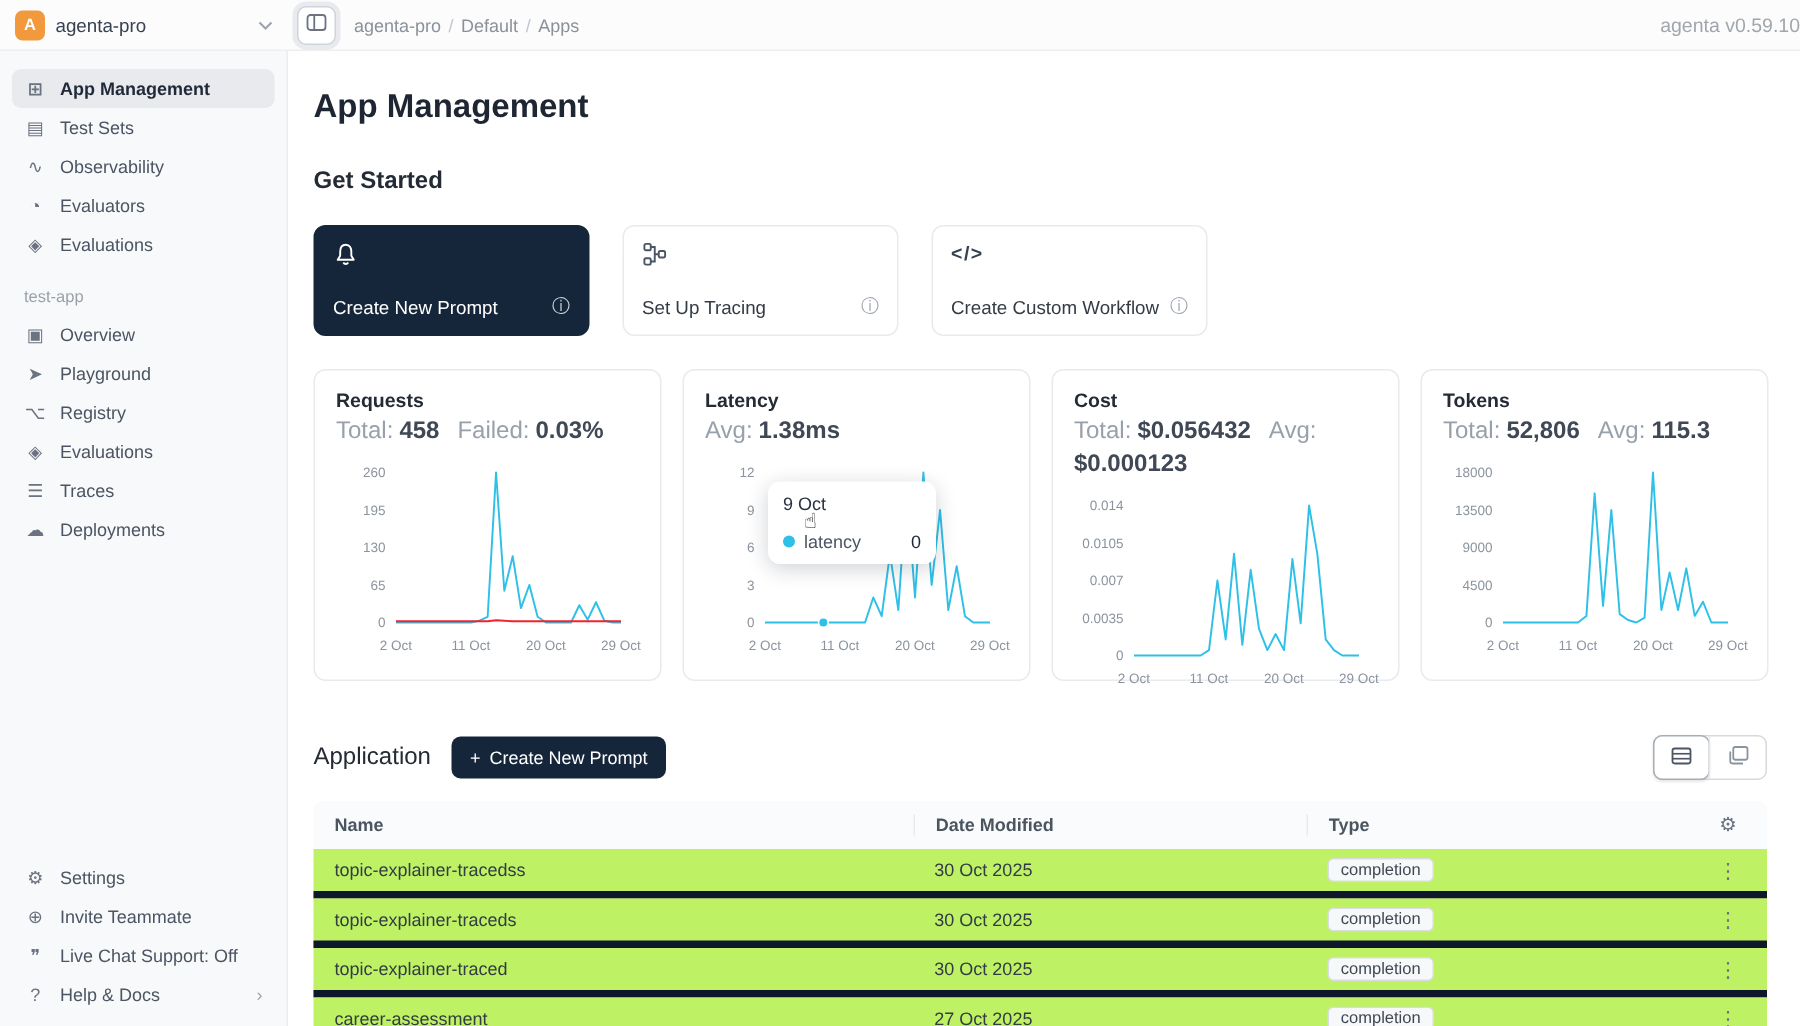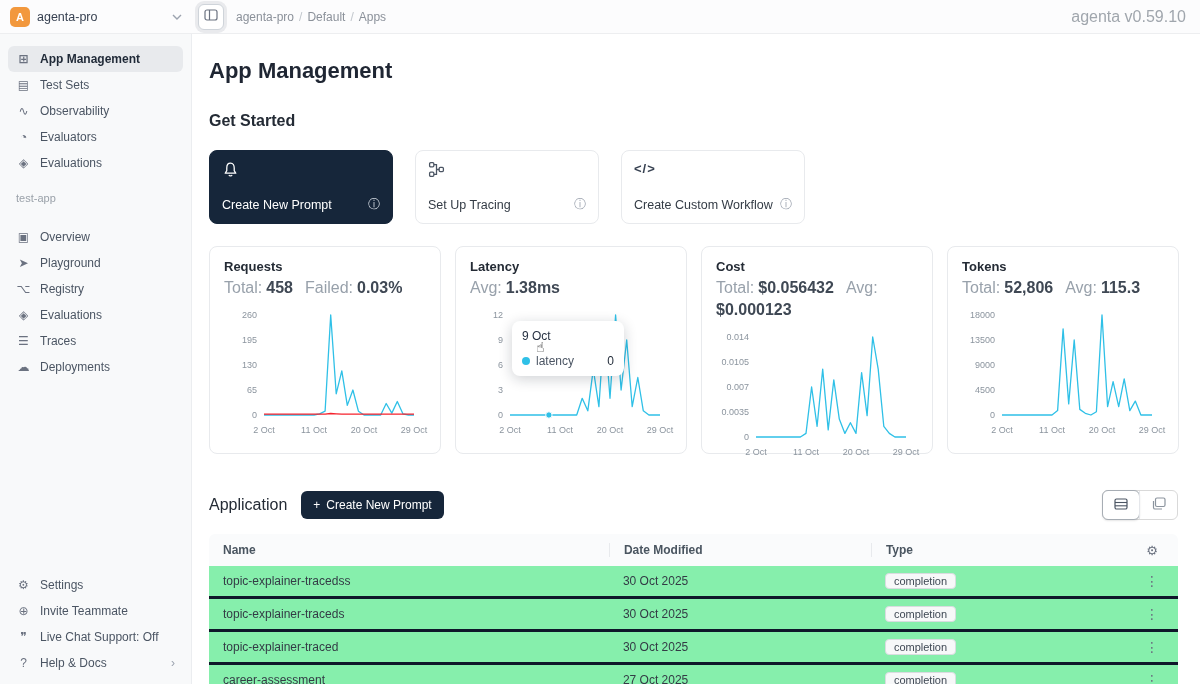--- a/index.html
+++ b/index.html
@@ -10,28 +10,28 @@
   
   .topbar{position:absolute;top:0;left:0;right:0;height:34px;background:#fcfcfd;border-bottom:1px solid #edeef0;display:flex;align-items:center;z-index:5}
   .ws-cluster{width:192px;display:flex;align-items:center;gap:7px;padding:0 10px;height:100%}
   .avatar{width:20px;height:20px;border-radius:5px;background:#f2983d;color:#fff;font-size:11px;font-weight:700;display:flex;align-items:center;justify-content:center}
   .ws-name{font-size:12.5px;font-weight:500;color:#374151}
   .ws-chevron{margin-left:auto;color:#9ca3af;display:flex}
   .panel-btn{width:26px;height:26px;margin-left:6px;border:1px solid #cfd4da;border-radius:6px;background:#fff;display:flex;align-items:center;justify-content:center;box-shadow:0 0 0 3px rgba(120,130,140,.14)}
   .crumbs{margin-left:12px;color:#8b919a;display:flex;gap:5px;align-items:center}
   .crumb{color:#8b919a}
   .crumb-sep{color:#c1c6cc}
-  .version{margin-left:auto;padding-right:14px;color:#a0a6ad;font-size:16px}
+  .version{margin-left:auto;color:#a0a6ad;font-size:13px}
 
   
   .sidebar{position:absolute;top:34px;left:0;bottom:0;width:192px;background:#f8f9fa;border-right:1px solid #ebedf0;padding:12px 8px 8px;display:flex;flex-direction:column}
   .side-item{height:26px;display:flex;align-items:center;gap:9px;padding:0 8px;border-radius:6px;color:#4b5563;font-size:12px;cursor:pointer;flex:0 0 auto}
   .side-item.active{background:#e8eaed;color:#1f2937;font-weight:600}
   .si-icon{width:15px;text-align:center;color:#6b7280;font-size:12px;line-height:1}
-  .side-section{margin:16px 8px 20px;color:#9aa1a9;font-size:11px}
+  .side-section{margin:16px 8px 6px;color:#9aa1a9;font-size:11px}
   .side-bottom{margin-top:auto;display:flex;flex-direction:column}
   .si-chev{margin-left:auto;color:#9ca3af}
 
   
   .main{position:absolute;top:34px;left:193px;right:0;bottom:0;background:#fff;padding:16px 22px 0 16px;overflow:hidden}
   .page-title{font-size:22px;font-weight:600;color:#1f2633;margin:8px 0 0}
   .section-h{font-size:16px;font-weight:600;color:#242b35;margin-top:28px}
 
   
   .gs-row{display:flex;gap:22px;margin-top:20px}
@@ -73,21 +73,21 @@
   .vt-seg{width:38px;display:flex;align-items:center;justify-content:center;cursor:pointer}
   .vt-seg.selected{border:1px solid #a7adb4;border-radius:6px;margin:-1px;height:30px;background:#fff;box-shadow:0 1px 2px rgba(0,0,0,.10)}
   .vt-seg+.vt-seg:not(.selected){border-left:1px solid #e5e7eb}
 
   
   .table{margin-top:14px}
   .t-head{display:grid;grid-template-columns:2.9fr 1.9fr 1.85fr 52px;align-items:center;background:#fafbfc;height:32px;font-size:12px;color:#4a5560;font-weight:600;border-radius:6px 6px 0 0}
   .t-head .cell{padding:0 14px}
   .t-head .cell.b{border-left:1px solid #e8eaed}
   .t-head .gear-cell{display:flex;justify-content:center;color:#6b7280;font-size:13px}
-  .t-row{display:grid;grid-template-columns:2.9fr 1.9fr 1.85fr 52px;align-items:center;height:33px;border-bottom:3px solid #0f172a;font-size:12px;color:#333b45;cursor:pointer;background:#86efac}
+  .t-row{display:grid;grid-template-columns:2.9fr 1.9fr 1.85fr 52px;align-items:center;height:33px;border-bottom:5px solid #0f172a;font-size:12px;color:#333b45;cursor:pointer;background:#bef264}
   .t-row .cell{padding:0 14px;white-space:nowrap;overflow:hidden;text-overflow:ellipsis}
   .tag{display:inline-block;border:1px solid #d9dce0;background:#f7f8f9;border-radius:4px;padding:1px 8px;font-size:11px;color:#3f4854}
   .dots{display:flex;justify-content:center;color:#6b7280;font-size:14px;cursor:pointer}
 </style>
 </head>
 <body>
 
 <div class="topbar">
   <div class="ws-cluster">
     <span class="avatar">A</span>

